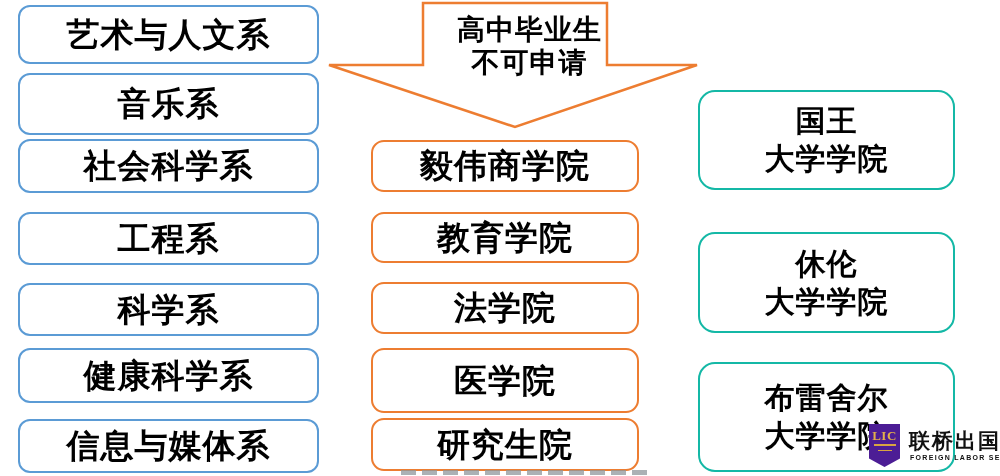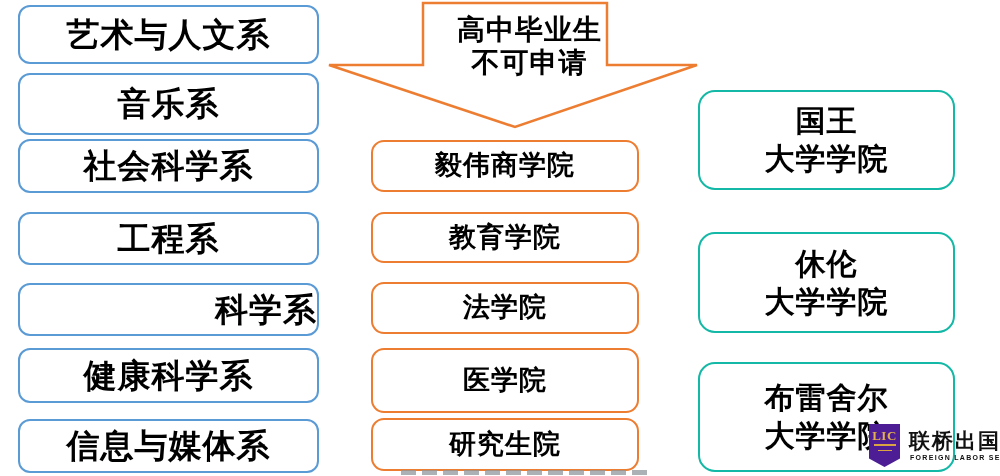--- a/index.html
+++ b/index.html
@@ -7,21 +7,21 @@
   .stage{
     position:relative;width:1000px;height:476px;background:#ffffff;
     overflow:hidden;font-weight:bold;color:#000;
   }
   .bx{
     position:absolute;display:flex;align-items:center;justify-content:center;
     background:#ffffff;box-sizing:border-box;text-align:center;
     font-weight:bold;letter-spacing:1px;line-height:1.15;
   }
   .bx.blue{border:2px solid #5B9BD5;border-radius:12px;font-size:33px;}
-  .bx.orange{border:2px solid #ED7D31;border-radius:13px;font-size:27px;}
+  .bx.orange{border:2px solid #ED7D31;border-radius:13px;font-size:33px;}
   .bx.gray{border:2px solid #14b8a6;border-radius:17px;font-size:30px;line-height:38px;flex-direction:column;text-align:center;}
   .arrow-svg{position:absolute;left:325px;top:0;}
   .arrow-text{
     position:absolute;left:423px;top:13px;width:213px;text-align:center;
     font-size:28px;font-weight:bold;line-height:33px;letter-spacing:1px;
   }
   .watermark{
     position:absolute;left:401px;top:470px;width:248px;height:5px;opacity:.75;
     background:repeating-linear-gradient(90deg,#8f979c 0 15px,transparent 15px 21px);
   }
@@ -56,21 +56,21 @@
   </div>
   <div class="bx blue" style="left:18px;top:73px;width:301px;height:62px;">
     <span>音乐系</span>
   </div>
   <div class="bx blue" style="left:18px;top:139px;width:301px;height:54px;">
     <span>社会科学系</span>
   </div>
   <div class="bx blue" style="left:18px;top:212px;width:301px;height:53px;">
     <span>工程系</span>
   </div>
-  <div class="bx blue" style="left:18px;top:283px;width:301px;height:53px;justify-content:flex-end;">
+  <div class="bx blue" style="left:18px;top:283px;width:301px;height:53px;">
     <span>科学系</span>
   </div>
   <div class="bx blue" style="left:18px;top:348px;width:301px;height:55px;">
     <span>健康科学系</span>
   </div>
   <div class="bx blue" style="left:18px;top:419px;width:301px;height:54px;">
     <span>信息与媒体系</span>
   </div>
 
   <svg class="arrow-svg" width="378" height="132" viewBox="0 0 378 132" aria-hidden="true">

